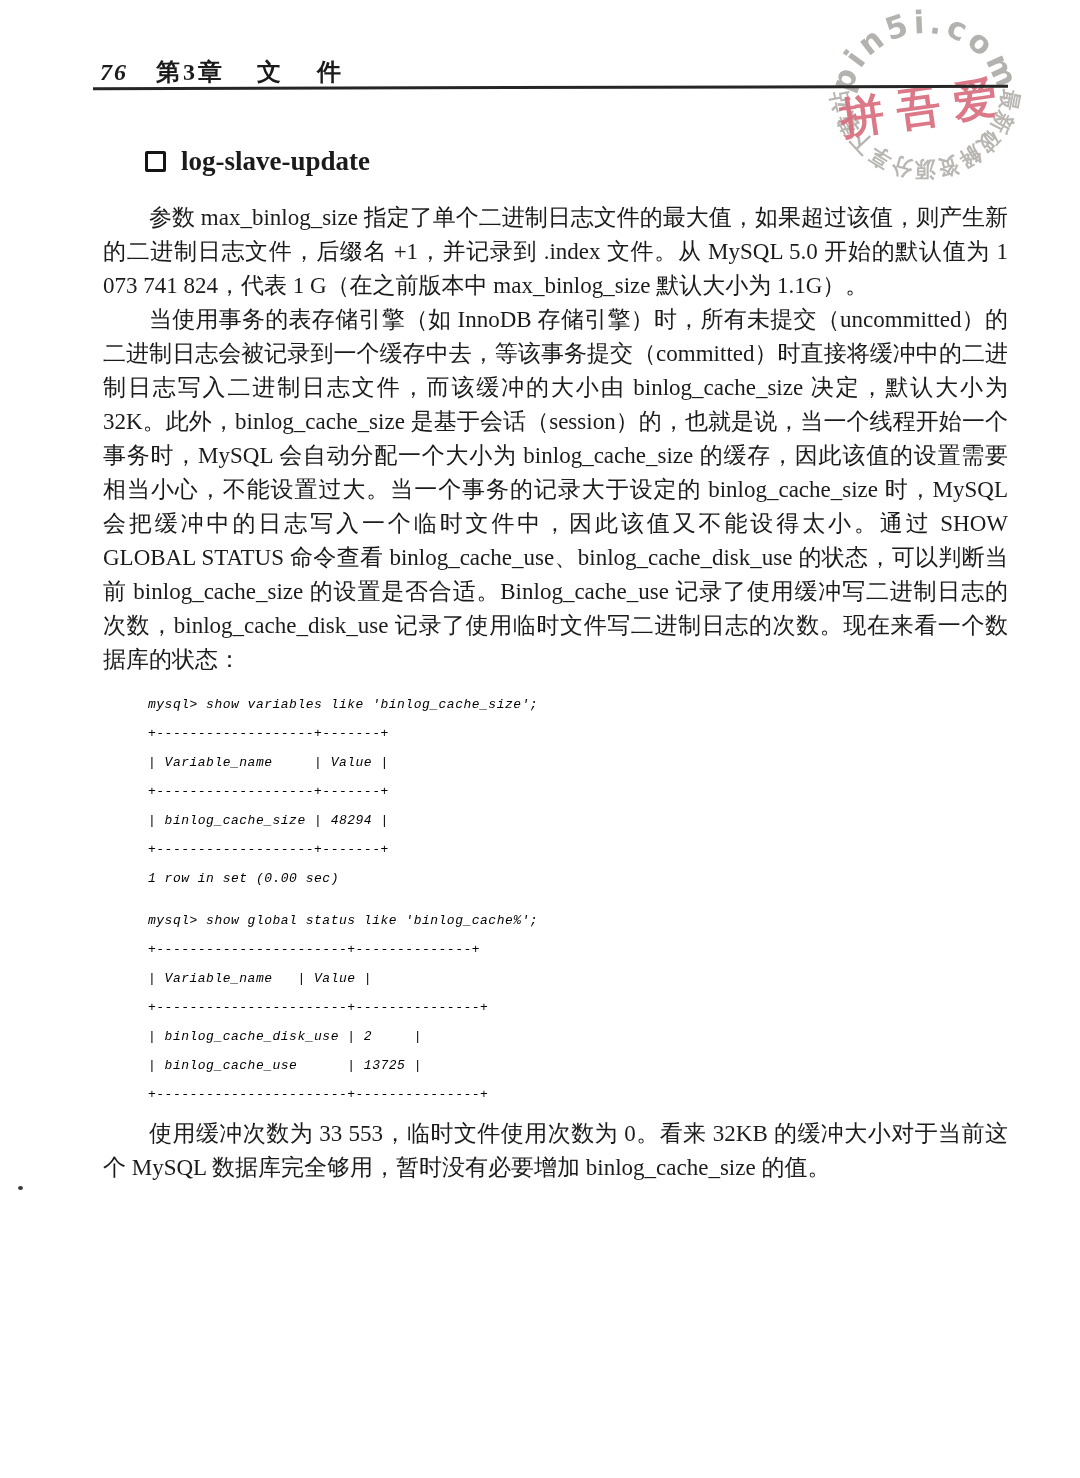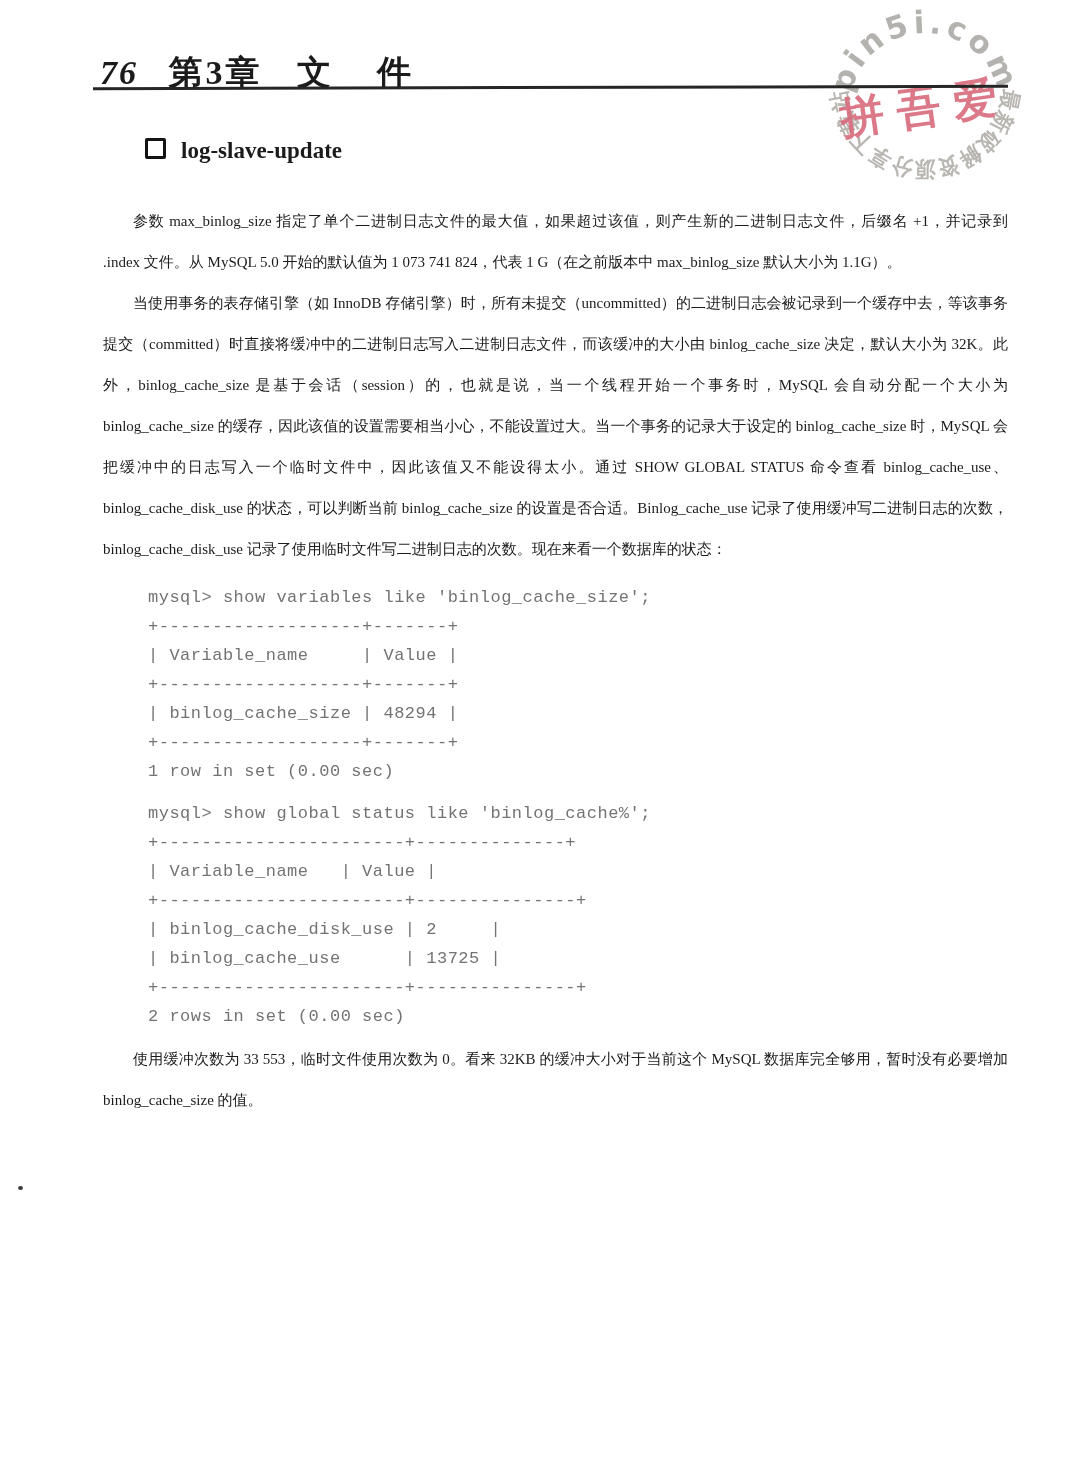--- a/index.html
+++ b/index.html
@@ -2,39 +2,39 @@
 <html><head>
 <meta charset="utf-8">
 <style>
   html,body{margin:0;padding:0;background:#e8e8e8;}
   .page{
     position:relative;width:1080px;height:1478px;margin:0 auto;
     background:#ffffff;overflow:hidden;color:#1b1b1b;
     font-family:"Liberation Serif","DejaVu Serif",serif;
   }
   
-  .header{position:absolute;left:100px;top:50px;font-size:34px;white-space:nowrap;}
+  .header{position:absolute;left:100px;top:56px;font-size:24px;white-space:nowrap;}
   .pageno{font-style:italic;font-weight:bold;letter-spacing:2px;}
   .chapter{margin-left:22px;font-weight:600;letter-spacing:3px;}
   .chapter-title{margin-left:26px;font-weight:600;letter-spacing:6px;}
   .rule{position:absolute;left:93px;top:86px;width:915px;height:3px;background:#262626;transform:rotate(-0.15deg);}
   
   .watermark{position:absolute;left:826px;top:4px;width:198px;height:198px;}
   .wm-gray{fill:#a8a5a0;opacity:.85;font-family:"DejaVu Sans","Liberation Sans",sans-serif;font-weight:bold;}
   .wm-ring{fill:#a8a5a0;opacity:.8;font-family:"DejaVu Sans","Liberation Sans",sans-serif;font-weight:bold;}
   .wm-red{fill:#d96b7c;opacity:.9;font-family:"DejaVu Serif","Liberation Serif",serif;font-weight:bold;}
   
   .content{position:absolute;left:103px;top:138px;width:905px;}
-  .bullet{height:46px;display:flex;font-size:23px;font-weight:bold;padding-left:42px;}
+  .bullet{height:46px;display:flex;align-items:center;font-size:27px;font-weight:bold;padding-left:42px;}
   .sq{display:inline-block;width:15px;height:15px;border:3px solid #141414;border-radius:2px;margin-right:15px;flex:0 0 auto;}
-  .para{margin:0;text-indent:2em;font-size:15px;line-height:41px;text-align:justify;}
+  .para{margin:0;text-indent:2em;font-size:23px;line-height:34px;text-align:justify;}
   .para-first{margin-top:17px;}
   .para-last{margin-top:8px;}
   .code{margin:13px 0 0 45px;font-family:"Liberation Mono","DejaVu Sans Mono",monospace;
-        font-size:17px;line-height:29px;color:#737373;letter-spacing:.5px;}
+        font-size:13px;line-height:29px;color:#000000;letter-spacing:.5px;font-style:italic;}
   .code-2{}
   .code-line{white-space:pre;min-height:29px;}
   .speck{position:absolute;left:18px;top:1186px;width:5px;height:4px;background:#3a3a3a;border-radius:50%;}
 </style>
 </head>
 <body>
 
 <div class="page">
 
   <svg class="watermark" viewBox="0 0 198 198">
@@ -79,20 +79,19 @@
     </div>
 
     <div class="code code-2">
       <div class="code-line">mysql&gt; show global status like 'binlog_cache%';</div>
       <div class="code-line">+-----------------------+--------------+</div>
       <div class="code-line">| Variable_name   | Value |</div>
       <div class="code-line">+-----------------------+---------------+</div>
       <div class="code-line">| binlog_cache_disk_use | 2     |</div>
       <div class="code-line">| binlog_cache_use      | 13725 |</div>
       <div class="code-line">+-----------------------+---------------+</div>
-      <div class="code-line">2 rows in set (0.00 sec)</div>
     </div>
 
     <p class="para para-last">使用缓冲次数为 33 553，临时文件使用次数为 0。看来 32KB 的缓冲大小对于当前这个 MySQL 数据库完全够用，暂时没有必要增加 binlog_cache_size 的值。</p>
   </div>
 
   <div class="speck"></div>
 </div>
 
 </body></html>

